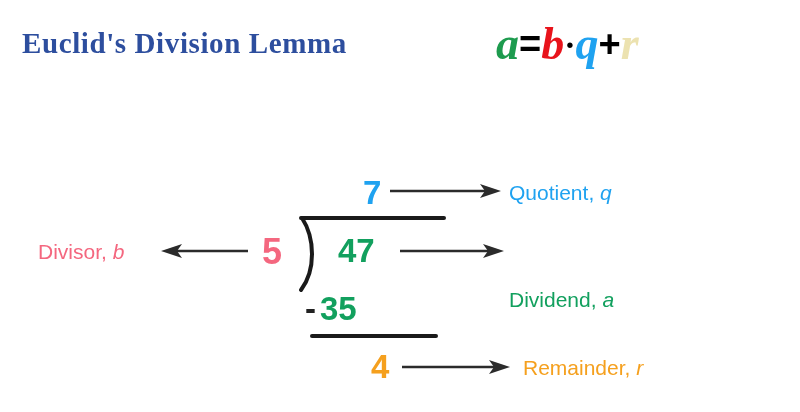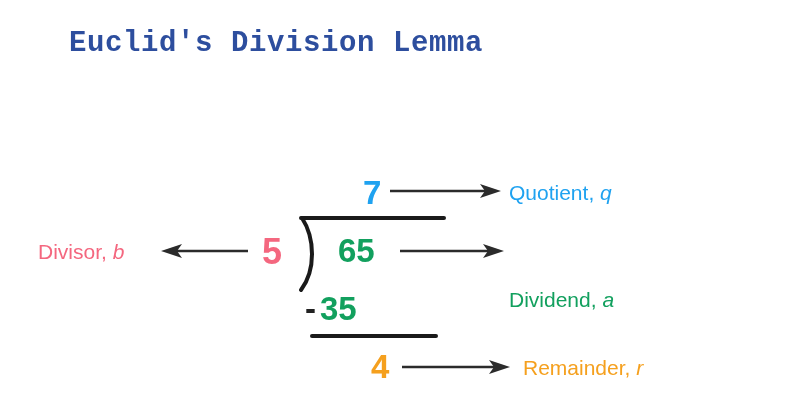--- a/index.html
+++ b/index.html
@@ -14,27 +14,26 @@
     background: #ffffff;
     overflow: hidden;
     font-family: "Liberation Sans", sans-serif;
   }
 
   
   #title {
     position: absolute;
     left: 22px;
     top: 27px;
-    font-family: Liberation Mono, monospace;
+    font-family: Liberation Serif, serif;
     font-size: 29px;
     font-weight: bold;
     letter-spacing: 0.6px;
     color: #2d4e9e;
     white-space: nowrap;
-    margin-left: 47px;
   }
 
   
   #formula {
     position: absolute;
     left: 496px;
     top: 21px;
     font-family: "Liberation Serif", serif;
     font-style: italic;
     font-weight: bold;
@@ -129,31 +128,34 @@
   #arrow-divisor   { left: 160px; top: 238px; }
   #arrow-remainder { left: 400px; top: 354px; }
 </style>
 </head>
 <body>
 
 <div id="page">
 
   <div id="title">Euclid's Division Lemma</div>
 
+  <div id="formula">
+    <span class="v-a">a</span><span class="sp"></span><span class="sym">=</span><span class="sp"></span><span class="v-b">b</span><span class="dot">·</span><span class="v-q">q</span><span class="sp"></span><span class="sym">+</span><span class="sp"></span><span class="v-r">r</span>
+  </div>
 
   <svg id="division-bracket" viewBox="0 0 150 80" xmlns="http://www.w3.org/2000/svg">
     <path d="M 6 4 C 19 24, 20 56, 5 76" stroke="#1a1a1a" stroke-width="4" fill="none" stroke-linecap="round"></path>
     <path d="M 5 4 L 148 4" stroke="#1a1a1a" stroke-width="4" fill="none" stroke-linecap="round"></path>
   </svg>
 
   <div class="num c-quotient" id="quotient-value">7</div>
 
   <div class="num c-divisor" id="divisor-value">5</div>
 
-  <div class="num c-dividend" id="dividend-value">65</div>
+  <div class="num c-dividend" id="dividend-value">47</div>
 
   <div class="num c-dividend" id="subtract-row">
     <span class="minus">-</span><span>35</span>
   </div>
 
   <div id="subtract-rule"></div>
 
   <div class="num c-remainder" id="remainder-value">4</div>
 
   <svg class="arrow" id="arrow-quotient" width="115" height="26" viewBox="0 0 115 26" xmlns="http://www.w3.org/2000/svg">

